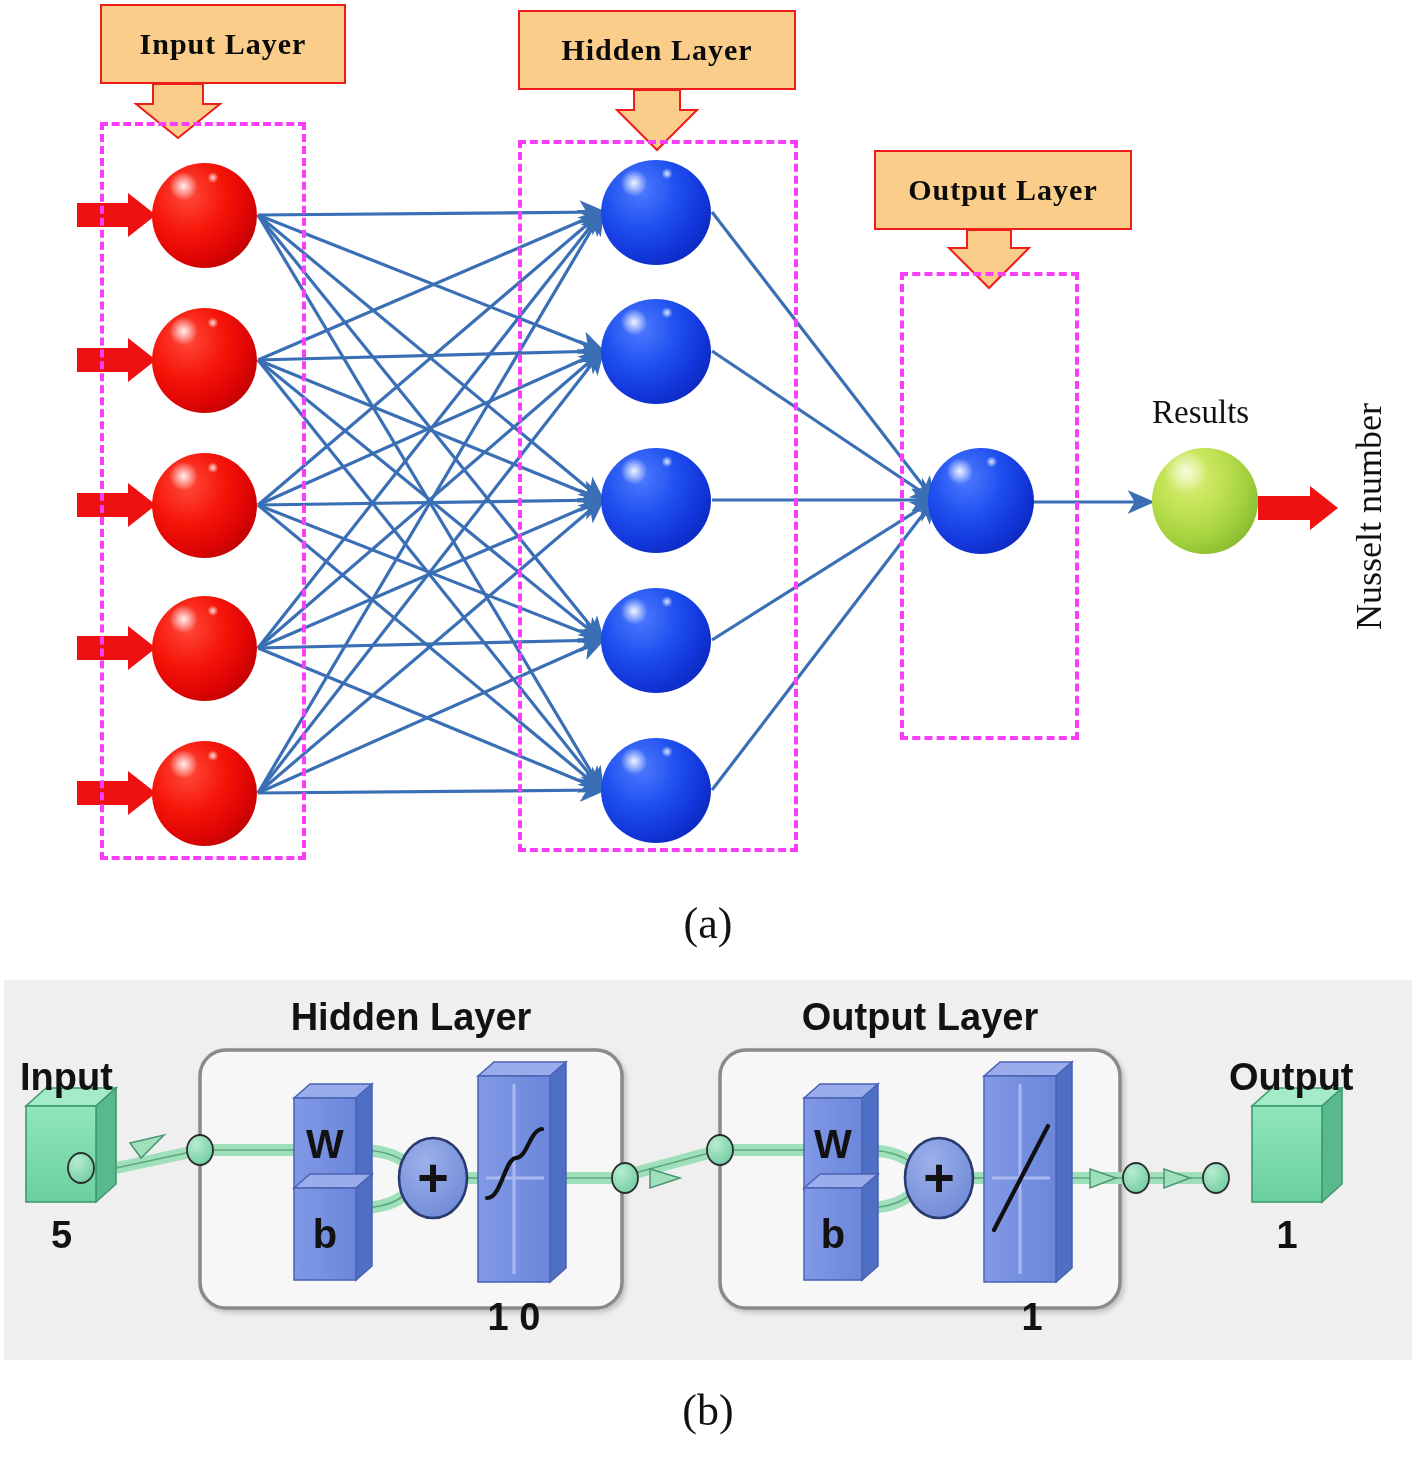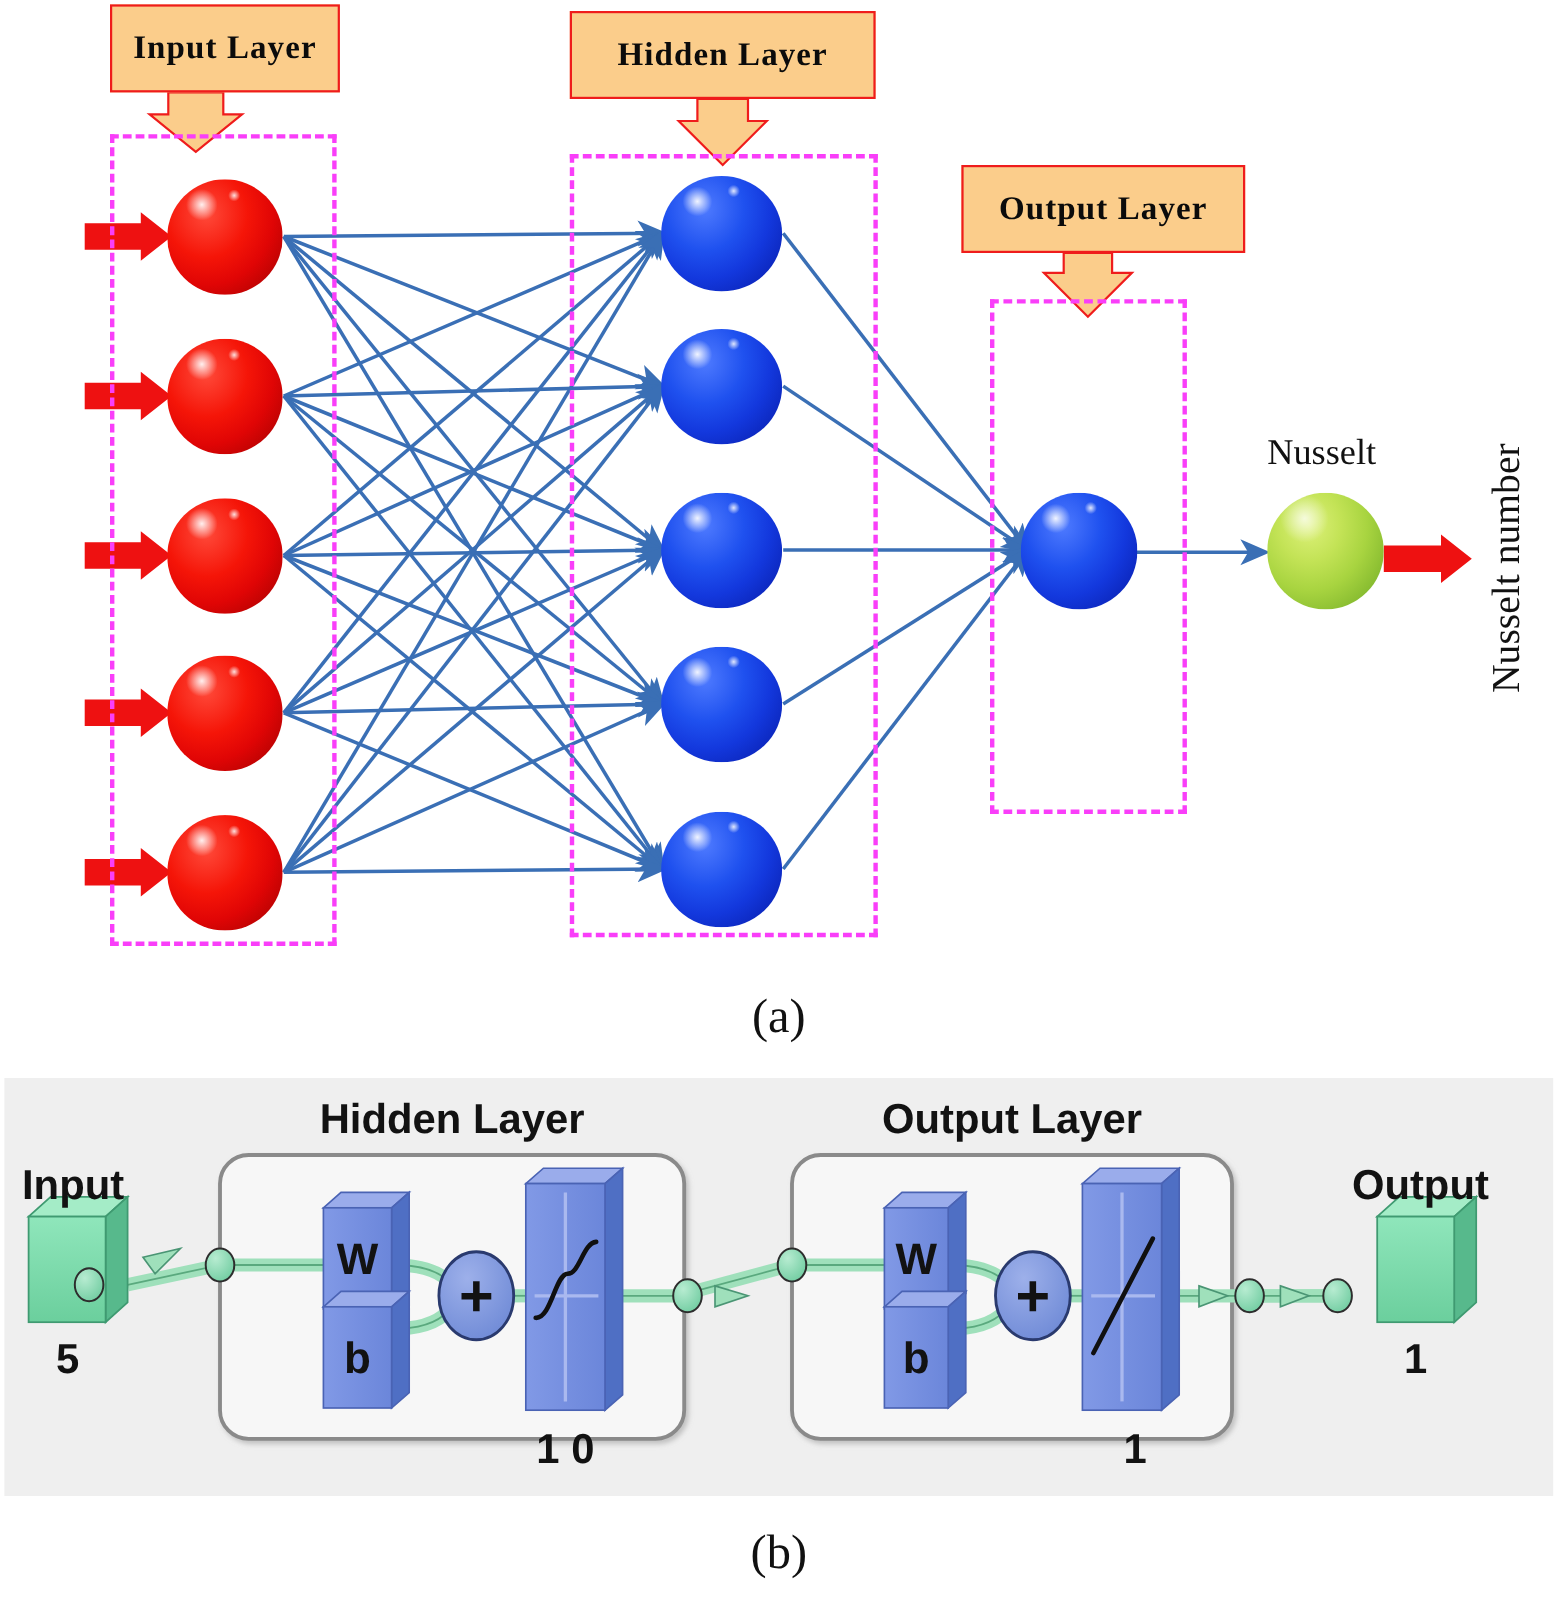--- a/index.html
+++ b/index.html
@@ -7,21 +7,21 @@
        font-family:"Liberation Serif",serif;}
 
   
   #panel-a{position:absolute;left:0;top:0;width:1416px;height:975px;}
   #svg-a{position:absolute;left:0;top:0;width:1416px;height:975px;}
 
   .callout{position:absolute;box-sizing:border-box;background:#fbcd8b;
            border:2.5px solid #ef1c1c;display:flex;align-items:center;
            justify-content:center;font-family:"Liberation Serif",serif;
            font-weight:bold;color:#0b0b0b;letter-spacing:1px;white-space:nowrap;}
-  #callout-input{left:100px;top:4px;width:209px;height:80px;font-size:30px;}
+  #callout-input{left:100px;top:4px;width:246px;height:80px;font-size:30px;}
   #callout-hidden{left:518px;top:10px;width:278px;height:80px;font-size:30px;}
   #callout-output{left:874px;top:150px;width:258px;height:80px;font-size:30px;}
 
   .dashbox{position:absolute;box-sizing:border-box;
            border:4px dashed #f93ef9;background:transparent;}
   #dash-input{left:100px;top:122px;width:206px;height:738px;}
   #dash-hidden{left:518px;top:140px;width:280px;height:712px;}
   #dash-output{left:900px;top:272px;width:179px;height:468px;}
 
   .sphere{position:absolute;border-radius:50%;}
@@ -155,21 +155,21 @@
   <div class="sphere sphere-blue" style="left:601px;top:738px;width:110px;height:105px;"></div>
 
   <div class="sphere sphere-blue" style="left:928px;top:448px;width:106px;height:106px;"></div>
 
   <div class="sphere sphere-green" style="left:1152px;top:448px;width:106px;height:106px;"></div>
 
   <div class="callout" id="callout-input">Input  Layer</div>
   <div class="callout" id="callout-hidden">Hidden  Layer</div>
   <div class="callout" id="callout-output">Output  Layer</div>
 
-  <div id="results-label">Nusselt</div>
+  <div id="results-label">Results</div>
 
   <div id="nusselt-wrap">
     <div style="transform:rotate(-90deg);transform-origin:left top;font-size:36px;
                 white-space:nowrap;color:#111;font-family:'Liberation Serif',serif;">Nusselt number</div>
   </div>
 
   <div id="label-a">(a)</div>
 </div>
 
 <div id="panel-b">

